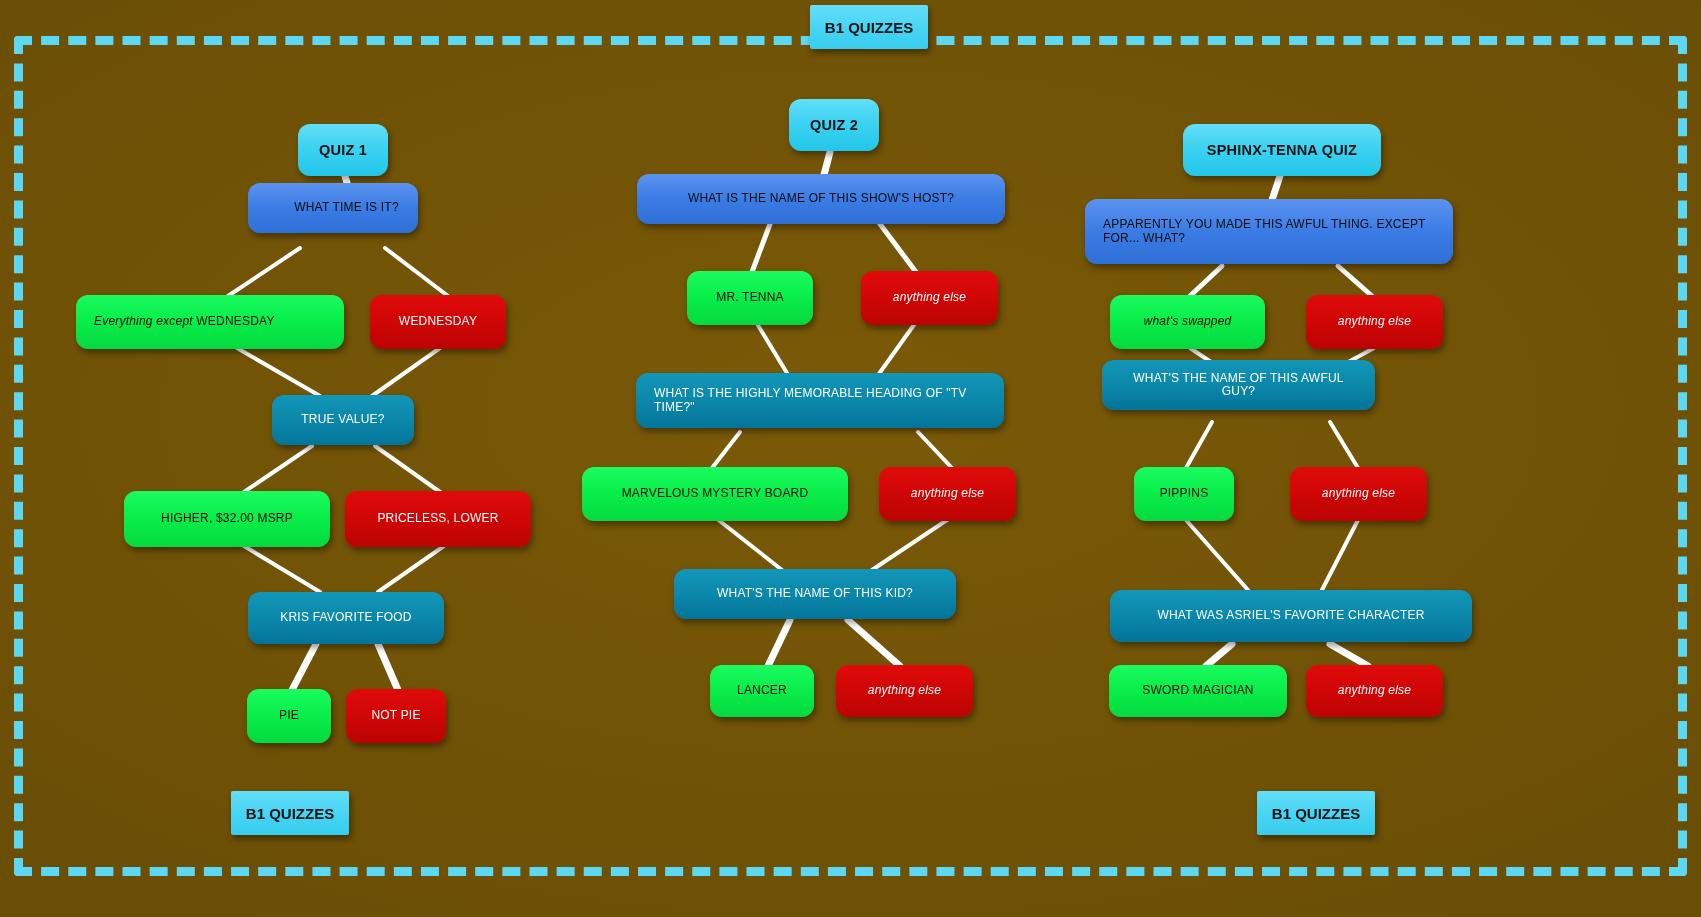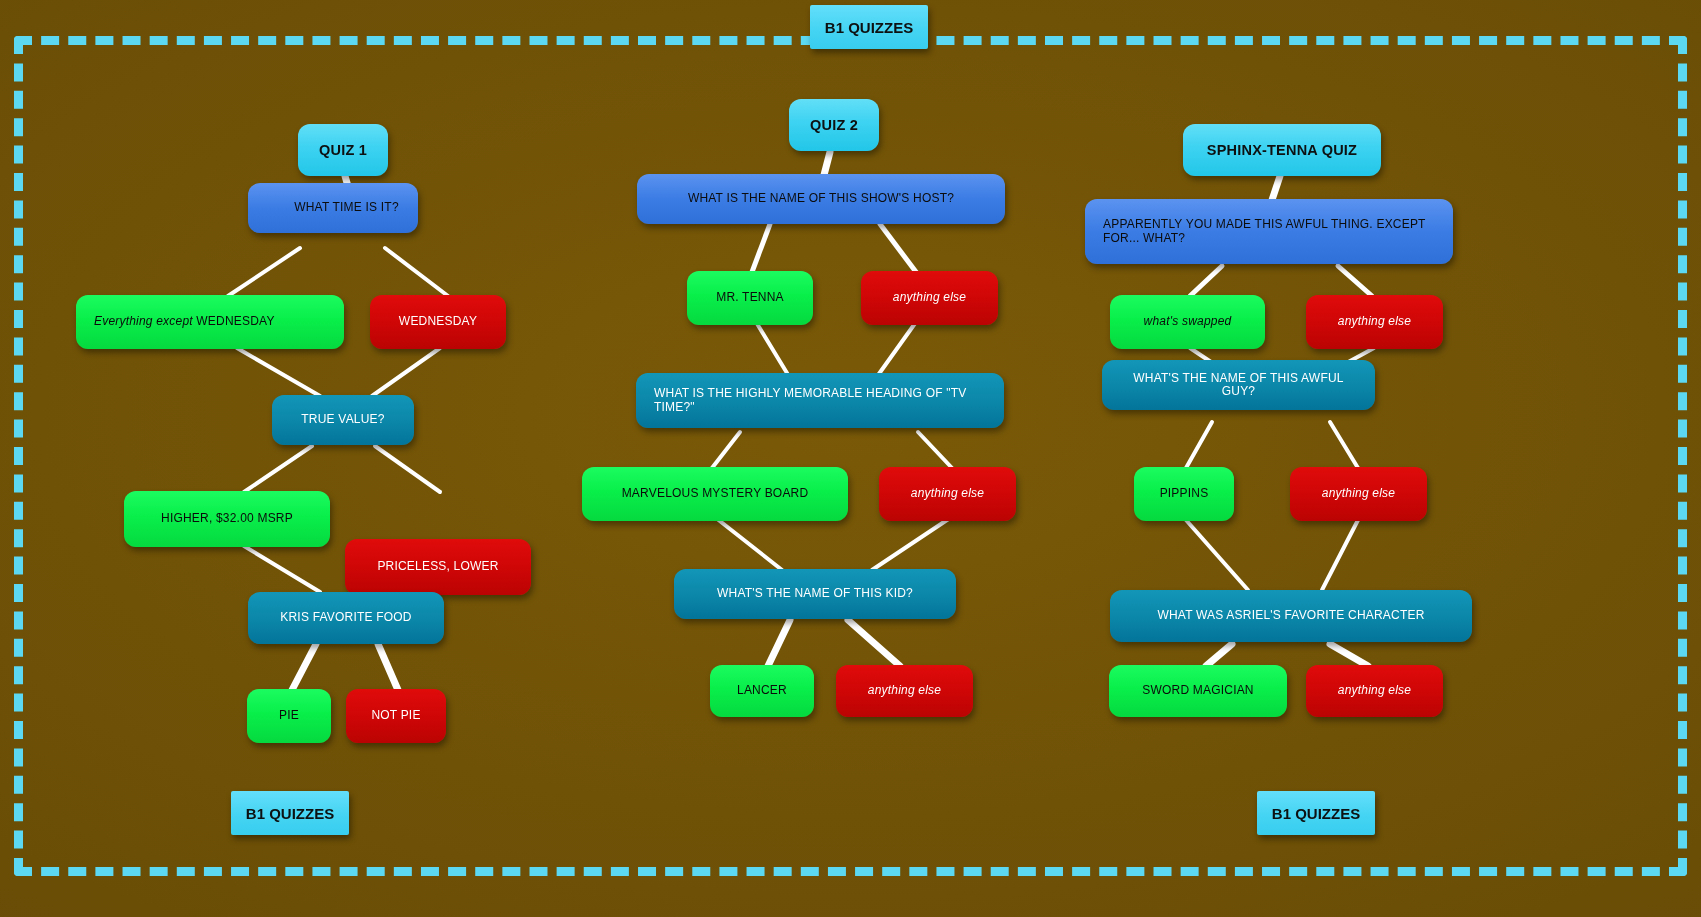--- a/index.html
+++ b/index.html
@@ -160,21 +160,21 @@
     <span class="txt">WEDNESDAY</span>
   </div>
 
   <div class="node q2 center" style="left:272px;top:395px;width:142px;height:50px;">
     <span class="txt">TRUE VALUE?</span>
   </div>
 
   <div class="node good center" style="left:124px;top:491px;width:206px;height:56px;">
     <span class="txt">HIGHER, $32.00 MSRP</span>
   </div>
-  <div class="node bad center" style="left:345px;top:491px;width:186px;height:56px;margin-top:48px;">
+  <div class="node bad center" style="left:345px;top:491px;width:186px;height:56px;">
     <span class="txt">PRICELESS, LOWER</span>
   </div>
 
   <div class="node q2 center" style="left:248px;top:592px;width:196px;height:52px;">
     <span class="txt">KRIS FAVORITE FOOD</span>
   </div>
 
   <div class="node good center" style="left:247px;top:689px;width:84px;height:54px;">
     <span class="txt">PIE</span>
   </div>

